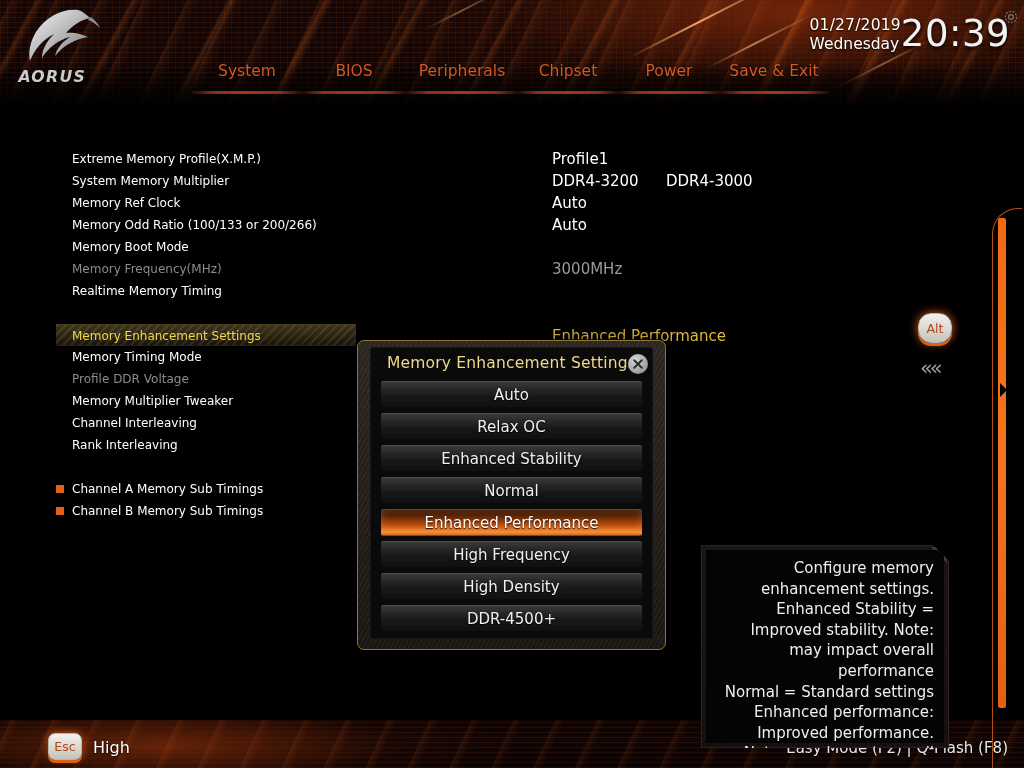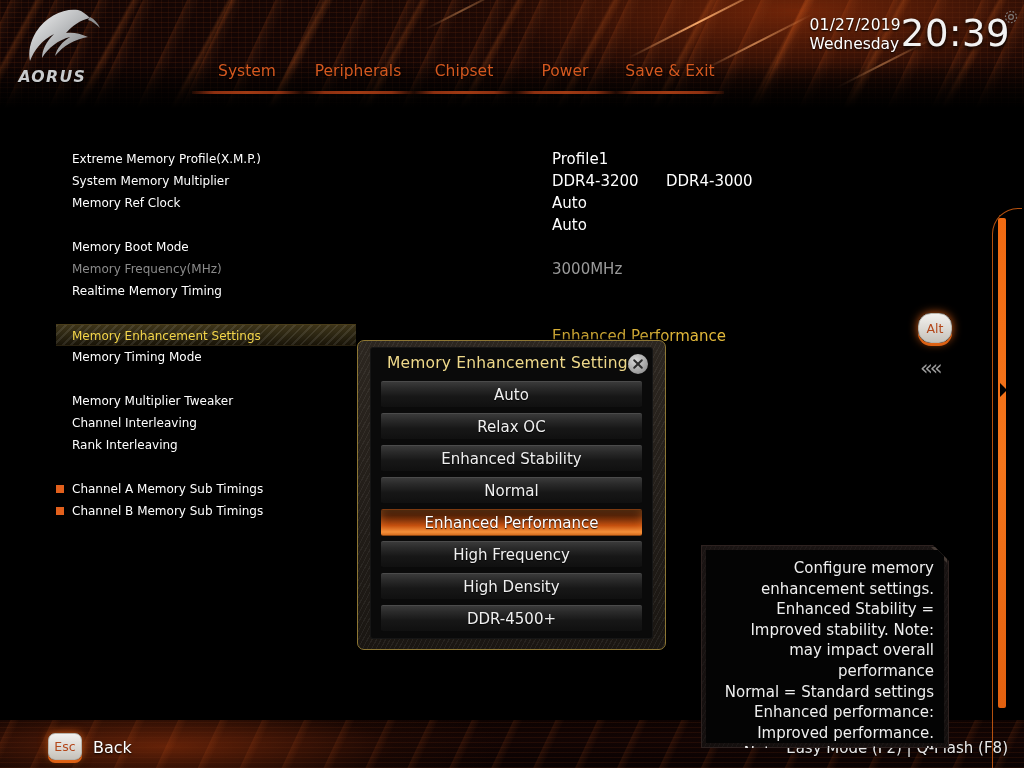--- a/index.html
+++ b/index.html
@@ -325,20 +325,24 @@
 
     <div id="nav">
         <div class="tab active" style="width: 96px; margin-top: 46px;">
           <span class="tab-label">M.I.T.</span>
           <span class="underline"></span>
         </div>
         <div class="tab" style="width: 110px;">
           <span class="tab-label">System</span>
           <span class="underline"></span>
         </div>
+        <div class="tab" style="width: 104px;">
+          <span class="tab-label">BIOS</span>
+          <span class="underline"></span>
+        </div>
         <div class="tab" style="width: 112px;">
           <span class="tab-label">Peripherals</span>
           <span class="underline"></span>
         </div>
         <div class="tab" style="width: 100px;">
           <span class="tab-label">Chipset</span>
           <span class="underline"></span>
         </div>
         <div class="tab" style="width: 102px;">
           <span class="tab-label">Power</span>
@@ -377,20 +381,21 @@
         <div class="srow">
           <span class="lbl">System Memory Multiplier</span>
           <span class="val">DDR4-3200</span>
           <span class="val2">DDR4-3000</span>
         </div>
         <div class="srow">
           <span class="lbl">Memory Ref Clock</span>
           <span class="val">Auto</span>
         </div>
         <div class="srow">
+          <span class="lbl">Memory Odd Ratio (100/133 or 200/266)</span>
           <span class="val">Auto</span>
         </div>
         <div class="srow">
           <span class="lbl">Memory Boot Mode</span>
         </div>
         <div class="srow dim">
           <span class="lbl">Memory Frequency(MHz)</span>
           <span class="val">3000MHz</span>
         </div>
         <div class="srow">
@@ -398,20 +403,21 @@
         </div>
         <div class="spacer"></div>
         <div class="srow sel">
           <span class="lbl">Memory Enhancement Settings</span>
           <span class="val selval">Enhanced Performance</span>
         </div>
         <div class="srow">
           <span class="lbl">Memory Timing Mode</span>
         </div>
         <div class="srow dim">
+          <span class="lbl">Profile DDR Voltage</span>
           <span class="val">1.35V</span>
         </div>
         <div class="srow">
           <span class="lbl">Memory Multiplier Tweaker</span>
           <span class="val">1</span>
         </div>
         <div class="srow">
           <span class="lbl">Channel Interleaving</span>
         </div>
         <div class="srow">
@@ -467,16 +473,16 @@
     <div id="alt-chevron">««</div>
     <div id="rail-outline"></div>
     <div id="scroll-rail"></div>
     <div id="rail-marker"></div>
   </div>
 
   <div id="footer"></div>
   <div id="esc-key">
     <span>Esc</span>
   </div>
-  <div id="back-label">Back</div>
+  <div id="back-label">High</div>
   <div id="footer-right">Easy Mode (F2)  |  Q-Flash (F8)</div>
 
 </div>
 
 </body></html>

